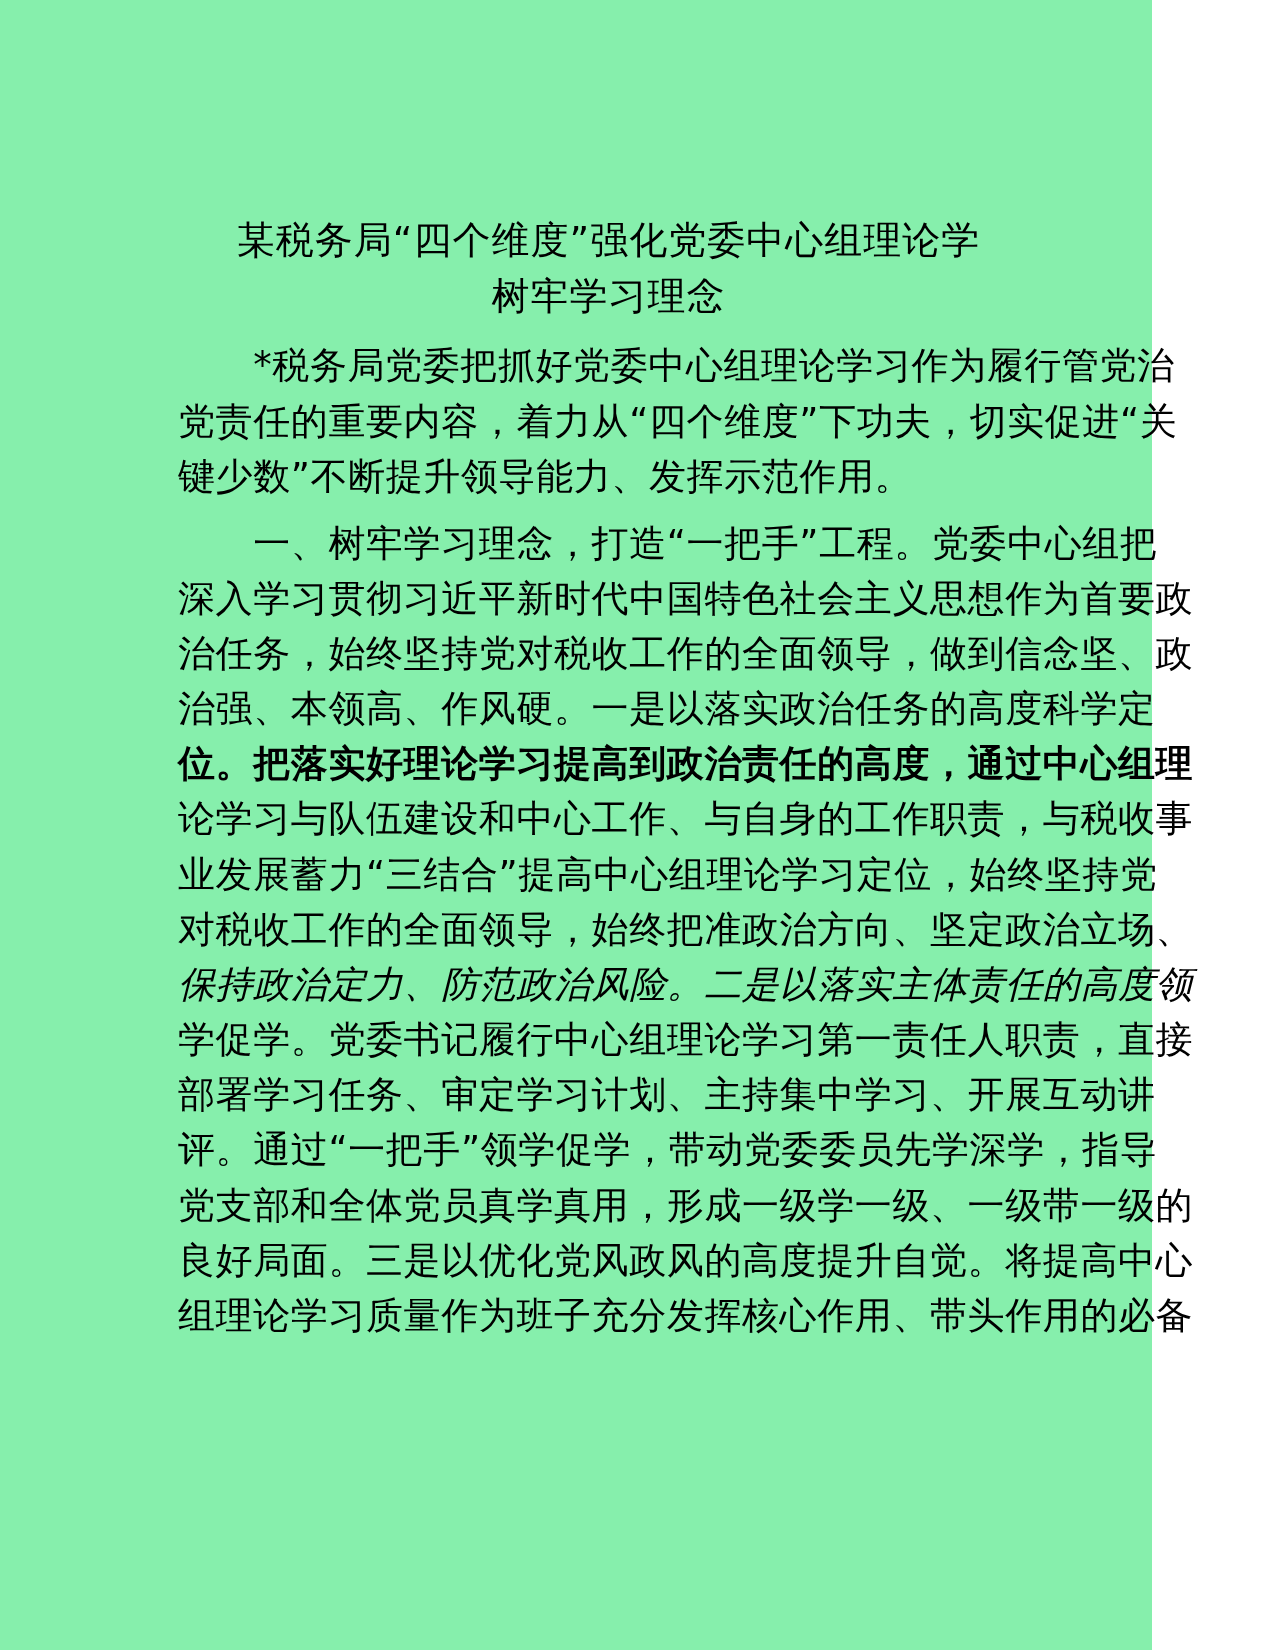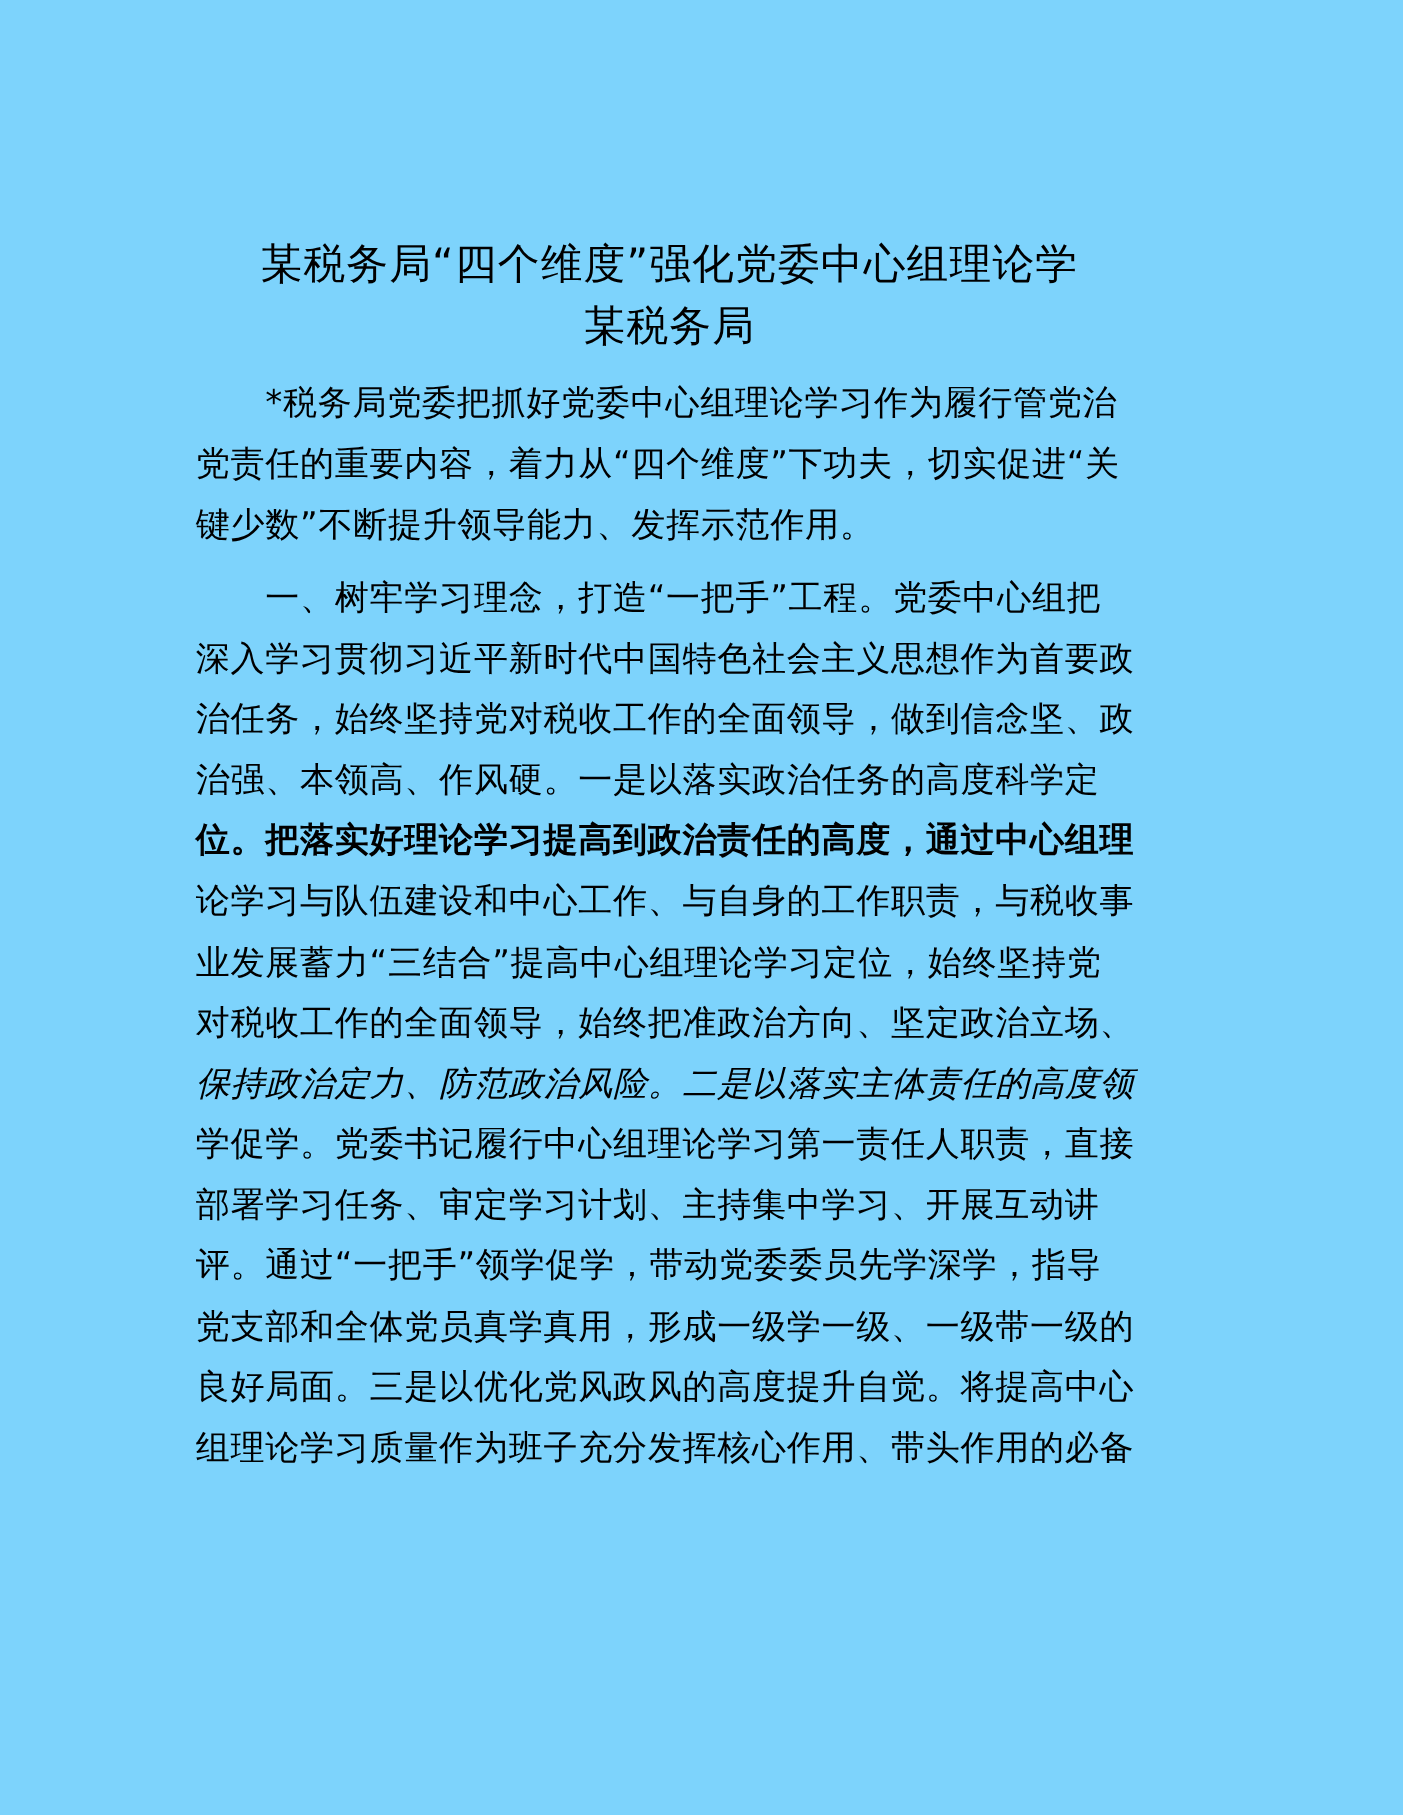--- a/index.html
+++ b/index.html
@@ -1,32 +1,32 @@
 <!DOCTYPE html>
 <html><head>
 <meta charset="utf-8">
 <style>
   html, body { margin: 0; padding: 0; background: #ffffff; }
   body { width: 1275px; height: 1650px; position: relative; overflow: hidden;
          font-family: "DejaVu Sans", "Liberation Sans", sans-serif; color: #000; }
-  .page { position: absolute; left: 0; top: 0; width: 1275px; height: 1650px; background: #7dd3fc; }
+  .page { position: absolute; left: 0; top: 0; width: 1152px; height: 1650px; background: #86efac; }
   .title { position: absolute; left: 150px; width: 917px; text-align: center;
            font-size: 38px; line-height: 56px; letter-spacing: 1px; }
   .title .l1 { display: block; }
   .title .l2 { display: block; }
-  .body-line { position: absolute; left: 178px; width: 860px; font-size: 31px;
+  .body-line { position: absolute; left: 178px; width: 860px; font-size: 37px;
                line-height: 40px; white-space: nowrap; letter-spacing: 0.6px; }
 </style>
 </head>
 <body>
 
 <div class="page">
   <div class="title" style="top:212px;">
     <span class="l1">某税务局“四个维度”强化党委中心组理论学</span>
-    <span class="l2">某税务局</span>
+    <span class="l2">树牢学习理念</span>
   </div>
 
   <div class="body-line" style="top:346px;">　　*税务局党委把抓好党委中心组理论学习作为履行管党治</div>
   <div class="body-line" style="top:402px;">党责任的重要内容，着力从“四个维度”下功夫，切实促进“关</div>
   <div class="body-line" style="top:457px;">键少数”不断提升领导能力、发挥示范作用。</div>
   <div class="body-line" style="top:524px;">　　一、树牢学习理念，打造“一把手”工程。党委中心组把</div>
   <div class="body-line" style="top:579px;">深入学习贯彻习近平新时代中国特色社会主义思想作为首要政</div>
   <div class="body-line" style="top:634px;">治任务，始终坚持党对税收工作的全面领导，做到信念坚、政</div>
   <div class="body-line" style="top:689px;">治强、本领高、作风硬。一是以落实政治任务的高度科学定</div>
   <div class="body-line" style="top:744px;font-weight:bold;">位。把落实好理论学习提高到政治责任的高度，通过中心组理</div>

